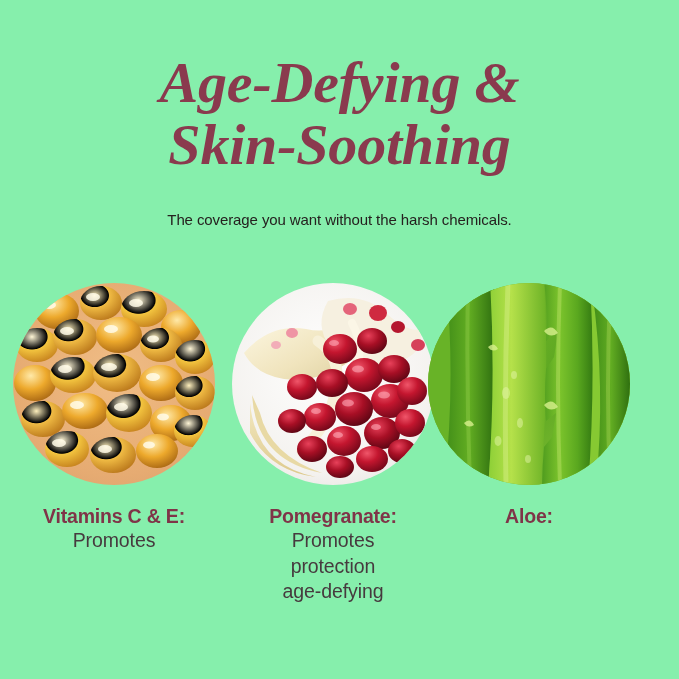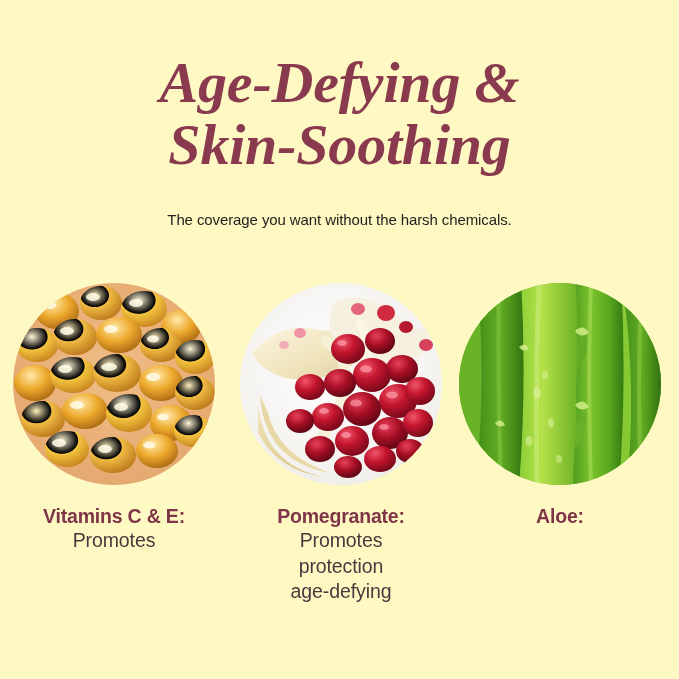--- a/index.html
+++ b/index.html
@@ -10,21 +10,21 @@
     width: 679px;
     height: 679px;
     background: #efeeec;
     font-family: "Liberation Sans", sans-serif;
     overflow: hidden;
     position: relative;
   }
   .page {
     position: absolute;
     inset: 0;
-    background: #fef9c3;
+    background: #86efac;
   }
 
   
   .headline {
     position: absolute;
     left: 0;
     top: 52px;
     width: 679px;
     text-align: center;
     font-family: "Liberation Serif", "DejaVu Serif", serif;
@@ -59,22 +59,22 @@
     width: 580px;
     height: 360px;
   }
   .card {
     position: absolute;
     top: 0;
     width: 226px;
     text-align: center;
   }
   .card-1 { left: 1px; }
-  .card-2 { left: 228px; }
-  .card-3 { left: 447px; }
+  .card-2 { left: 220px; }
+  .card-3 { left: 416px; }
 
   .circle {
     width: 202px;
     height: 202px;
     border-radius: 50%;
     margin: 0 auto;
     overflow: hidden;
     position: relative;
   }
   .circle svg { display: block; width: 202px; height: 202px; }

